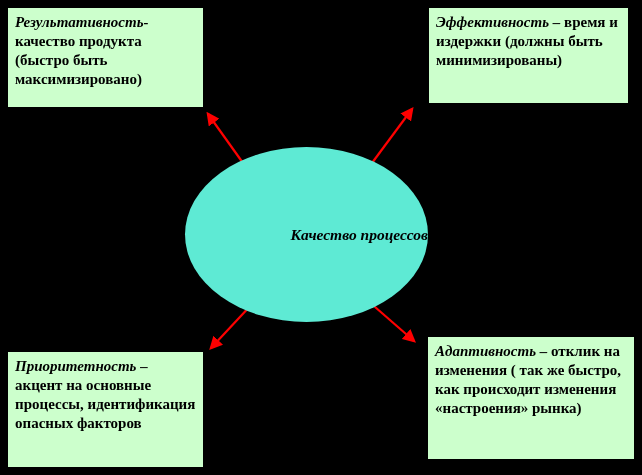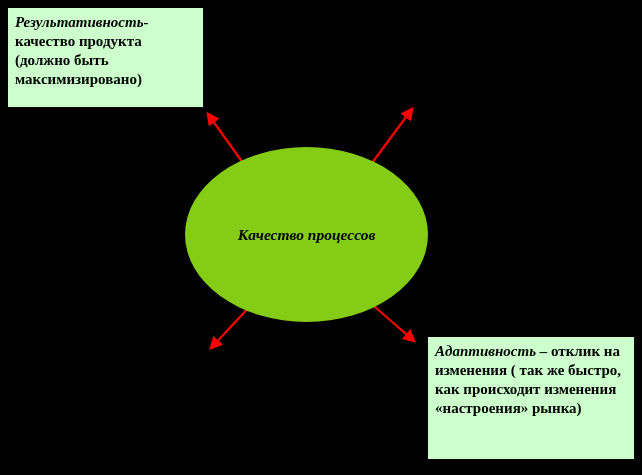--- a/index.html
+++ b/index.html
@@ -46,24 +46,24 @@
   .box-tr { left: 428px; top: 7px;   width: 201px; height: 97px;  }
   .box-bl { left: 7px;   top: 351px; width: 197px; height: 117px; }
   .box-br { left: 427px; top: 336px; width: 208px; height: 124px; }
   .ellipse {
     position: absolute;
     left: 185px;
     top: 147px;
     width: 243px;
     height: 175px;
     border-radius: 50%;
-    background: #84cc16;
+    background: #5eead4;
     display: flex;
     align-items: center;
-    justify-content: center;
+    justify-content: flex-end;
   }
   .ellipse-label {
     color: #000000;
     font-weight: 700;
     font-style: italic;
     font-size: 15.5px;
     text-align: center;
   }
 </style>
 </head>
@@ -78,24 +78,32 @@
       </marker>
     </defs>
     <line class="arrow-line" x1="248" y1="170" x2="208" y2="114" marker-end="url(#arrowhead)"></line>
     <line class="arrow-line" x1="372" y1="163" x2="412" y2="109" marker-end="url(#arrowhead)"></line>
     <line class="arrow-line" x1="253" y1="303" x2="211" y2="348" marker-end="url(#arrowhead)"></line>
     <line class="arrow-line" x1="367" y1="300" x2="414" y2="341" marker-end="url(#arrowhead)"></line>
   </svg>
 
   <div class="box box-tl">
     <span class="lead">Результативность-</span>
-    <span class="body-text">качество продукта (должно быть максимизировано)</span>
+    <span class="body-text">качество продукта (быстро быть максимизировано)</span>
   </div>
 
+  <div class="box box-tr">
+    <span class="lead">Эффективность –</span>
+    <span class="body-text">время и издержки (должны быть минимизированы)</span>
+  </div>
 
+  <div class="box box-bl">
+    <span class="lead">Приоритетность –</span>
+    <span class="body-text">акцент на основные процессы, идентификация опасных факторов</span>
+  </div>
 
   <div class="box box-br">
     <span class="lead">Адаптивность –</span>
     <span class="body-text">отклик на изменения ( так же быстро, как происходит изменения «настроения» рынка)</span>
   </div>
 
   <div class="ellipse">
     <span class="ellipse-label">Качество процессов</span>
   </div>
 

